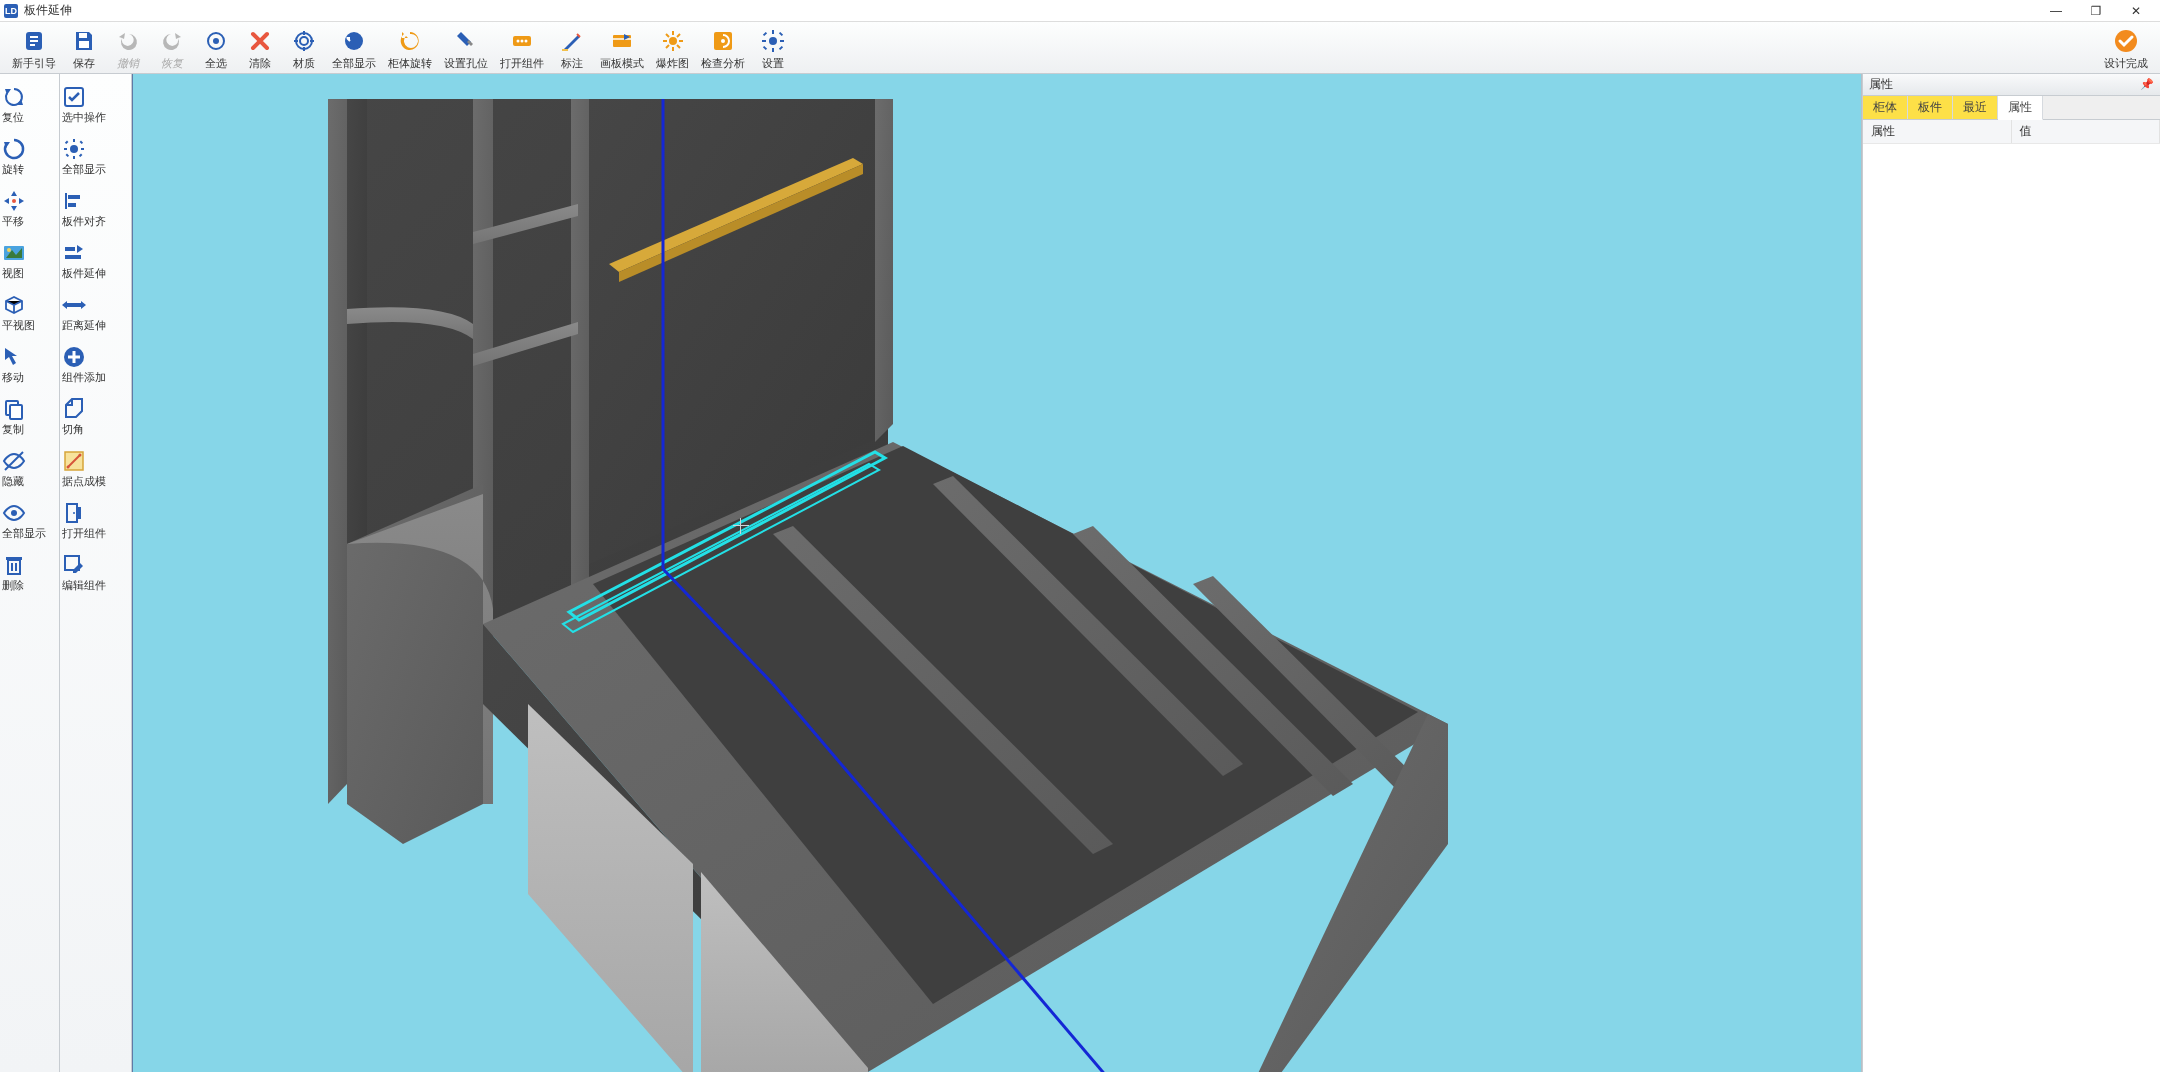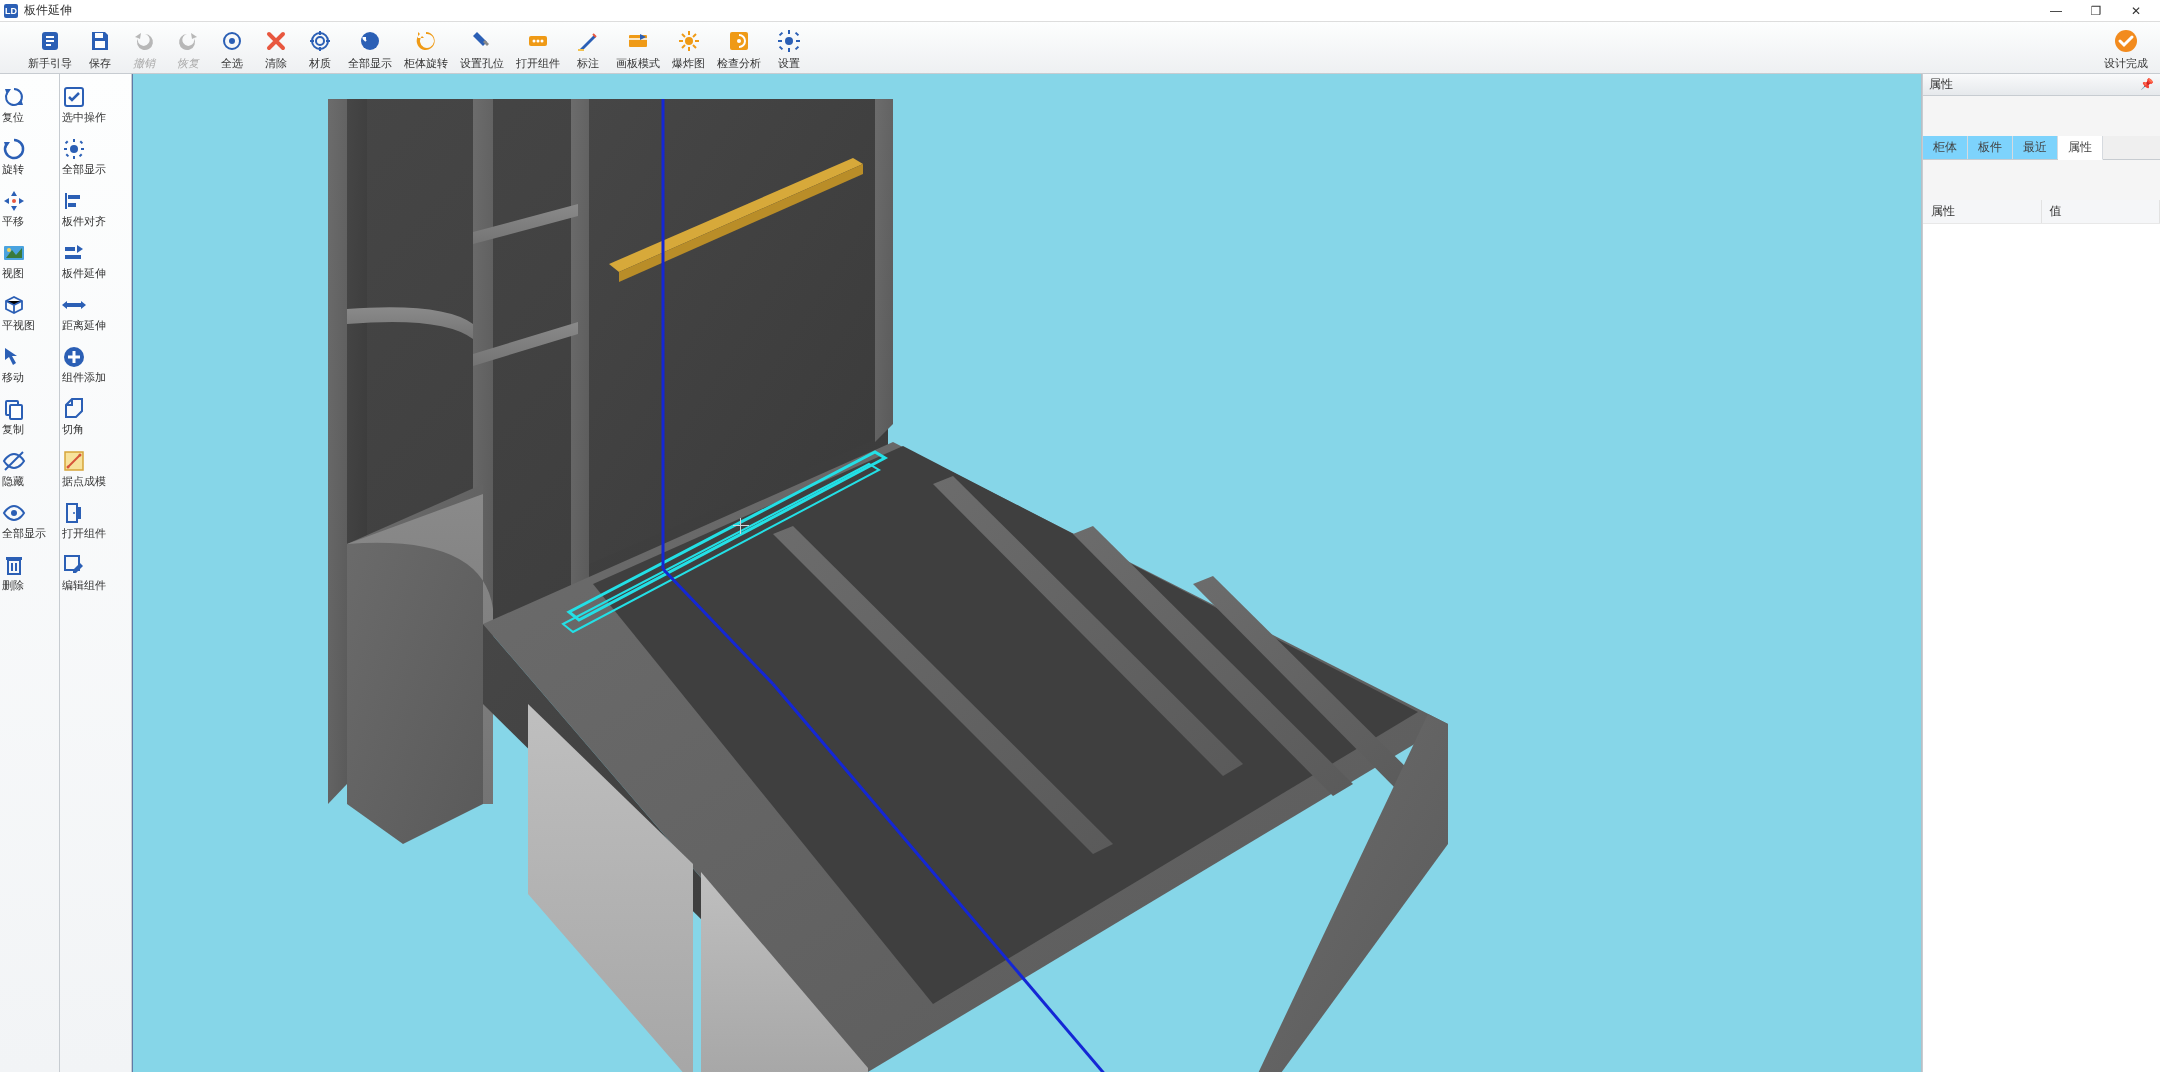--- a/index.html
+++ b/index.html
@@ -29,21 +29,21 @@
     font-size: 12px; color: #333;
   }
 
   
   .toolbar {
     height: 52px;
     background: linear-gradient(#fdfefe, #eef0f2);
     border-bottom: 1px solid #c7ccd1;
     display: flex;
     align-items: stretch;
-    padding: 2px 6px 0 22px;
+    padding: 2px 6px 0 6px;
   }
   .tool-btn {
     display: flex;
     flex-direction: column;
     align-items: center;
     justify-content: center;
     min-width: 44px;
     padding: 2px 6px 0 6px;
     font-size: 11px;
     color: #333;
@@ -104,26 +104,25 @@
     pointer-events: none;
   }
   .crosshair::before, .crosshair::after {
     content: ""; position: absolute; background: #cfd4d8;
   }
   .crosshair::before { left: 0; right: 0; top: 7px; height: 1px; }
   .crosshair::after  { top: 0; bottom: 0; left: 7px; width: 1px; }
 
   
   .right-panel {
-    width: 238px;
+    width: 298px;
     background: #f5f5f5;
     border-left: 1px solid #c7ccd1;
     display: flex;
     flex-direction: column;
-    gap: 40px;
   }
   .panel-title {
     height: 22px;
     background: linear-gradient(#f9fafb, #e6e9ec);
     border-bottom: 1px solid #c7ccd1;
     font-size: 12px;
     padding: 0 6px;
     display: flex;
     align-items: center;
     color: #333;
@@ -139,21 +138,21 @@
     background: #efefef;
     border-bottom: 1px solid #c7ccd1;
     font-size: 12px;
   }
   .tab {
     padding: 0 10px;
     display: flex; align-items: center;
     border-right: 1px solid #d6dadf;
     color: #444;
     cursor: pointer;
-    background: #7dd3fc;
+    background: #fde047;
   }
   .tab.active {
     background: #fff;
     border-bottom: 1px solid #fff;
     margin-bottom: -1px;
   }
   .prop-table {
     flex: 1;
     background: #fff;
     font-size: 12px;

